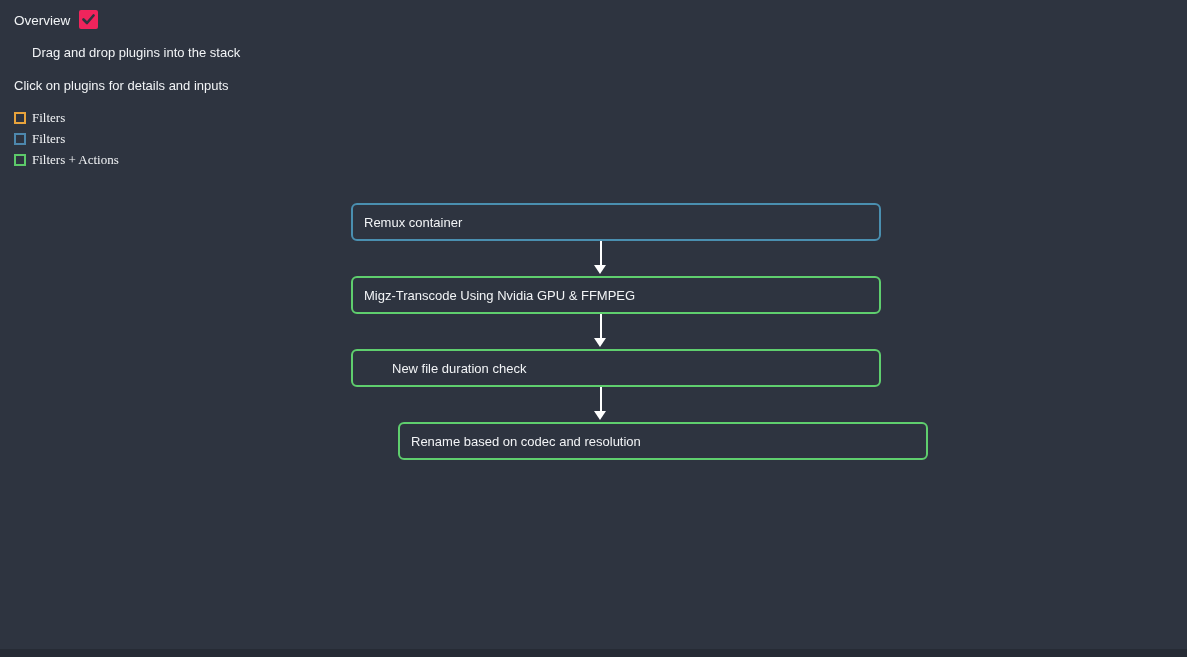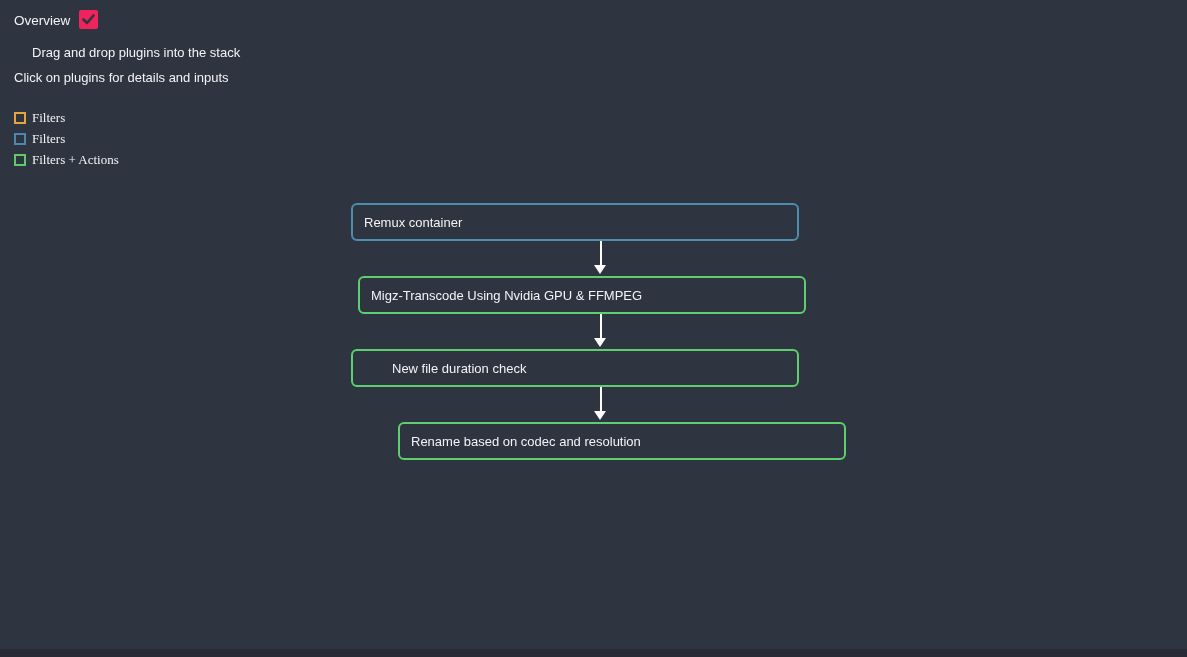--- a/index.html
+++ b/index.html
@@ -20,41 +20,41 @@
   .overview-checkbox {
     position: absolute; left: 79px; top: 10px;
     width: 19px; height: 19px;
     border-radius: 2px;
     display: flex; align-items: center; justify-content: center;
     cursor: pointer;
   }
   .overview-checkbox svg { display: block; }
 
   .instruction-1 { position: absolute; left: 32px; top: 45px; }
-  .instruction-2 { position: absolute; left: 14px; top: 70px; }
+  .instruction-2 { position: absolute; left: 14px; top: 78px; }
 
   
   .legend { position: absolute; left: 14px; top: 111px; font-family: Liberation Serif, serif; }
   .legend-item {
     display: flex; align-items: center;
     height: 14px; margin-bottom: 7px;
   }
   .legend-swatch {
     width: 12px; height: 12px;
     border: 2px solid #888;
     margin-right: 6px;
     background: transparent;
     flex: 0 0 auto;
   }
   .legend-label { color: #f2f4f6; font-size: 13px; }
 
   
   .plugin-box {
     position: absolute; left: 351px;
-    width: 448px; height: 38px;
+    width: 530px; height: 38px;
     border: 2px solid #5fce6e;
     border-radius: 6px;
     background: #2e3440;
     display: flex; align-items: center;
     padding-left: 11px;
     cursor: pointer;
   }
   .plugin-box-label { color: #f2f4f6; font-size: 13px; }
   .box-1 { top: 203px; }
   .box-2 { top: 276px; }
@@ -122,21 +122,21 @@
 
 <div class="plugin-box box-1" style="border-color: rgb(74, 143, 176);">
   <span class="plugin-box-label">Remux container</span>
 </div>
 
 <div class="flow-arrow arrow-1">
   <div class="stem"></div>
     <div class="head"></div>
 </div>
 
-<div class="plugin-box box-2" style="border-color: rgb(95, 206, 110); margin-left: 7px;">
+<div class="plugin-box box-2" style="border-color: rgb(95, 206, 110);">
   <span class="plugin-box-label">Migz-Transcode Using Nvidia GPU &amp; FFMPEG</span>
 </div>
 
 <div class="flow-arrow arrow-2">
   <div class="stem"></div>
     <div class="head"></div>
 </div>
 
 <div class="plugin-box box-3" style="border-color: rgb(95, 206, 110); padding-left: 39px;">
   <span class="plugin-box-label">New file duration check</span>

